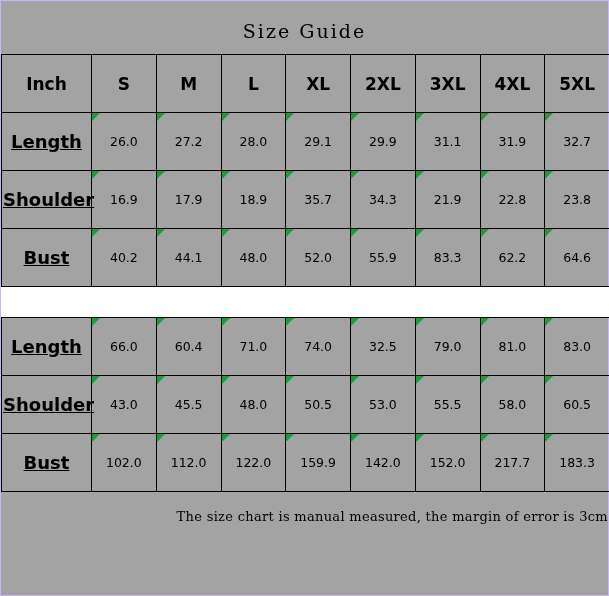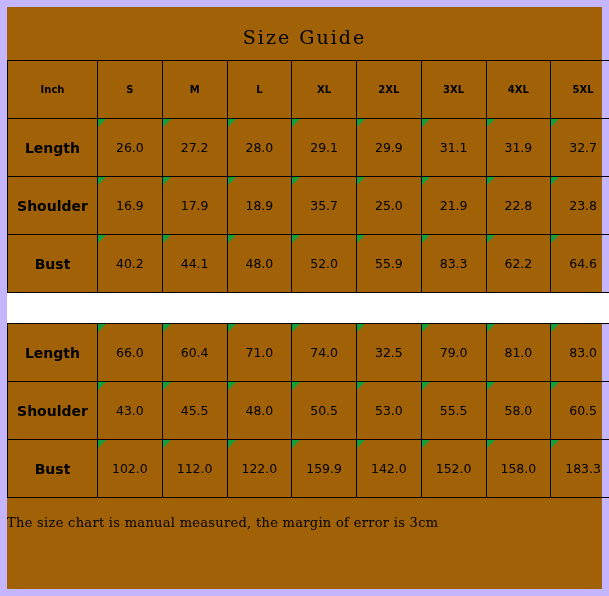--- a/index.html
+++ b/index.html
@@ -12,22 +12,22 @@
     background: #ffffff;
     font-family: "DejaVu Serif", serif;
     color: #000000;
     overflow: hidden;
   }
   .page {
     position: relative;
     width: 609px;
     height: 596px;
     box-sizing: border-box;
-    border: 7px solid #c4b5fd;
-    background: #a16207;
+    border: 1px solid #c4b5fd;
+    background: #a3a3a3;
   }
   .title {
     text-align: center;
     font-size: 19px;
     letter-spacing: 2px;
     padding-top: 19px;
     padding-bottom: 12px;
     font-family: "DejaVu Serif", serif;
   }
   table.size-table {
@@ -40,25 +40,26 @@
     border: 1px solid #000000;
     text-align: center;
     vertical-align: middle;
     font-size: 12.5px;
     height: 55px;
     position: relative;
     font-family: "DejaVu Sans", sans-serif;
   }
   table.size-table tr.header-row td {
     font-weight: bold;
-    font-size: 10px;
+    font-size: 17px;
   }
   table.size-table td.rowhead {
     font-weight: bold;
-    font-size: 14px;
+    font-size: 18px;
+    text-decoration: underline;
   }
   table.size-table td.unit-head {
     font-weight: bold;
     font-size: 13px;
   }
   
   td.has-corner::before {
     content: "";
     position: absolute;
     top: 0;
@@ -67,21 +68,21 @@
     height: 0;
     border-top: 8px solid #13a03c;
     border-right: 8px solid transparent;
   }
   .gap {
     height: 30px;
     width: 609px;
     background: #ffffff;
   }
   .footer-note {
-    text-align: left;
+    text-align: right;
     font-size: 13px;
     letter-spacing: 0.3px;
     padding-top: 17px;
     font-family: "DejaVu Serif", serif;
   }
   .col-first { width: 87px; }
 </style>
 </head>
 <body>
 
@@ -112,21 +113,21 @@
         <td class="has-corner">31.1</td>
         <td class="has-corner">31.9</td>
         <td class="has-corner">32.7</td>
       </tr>
       <tr>
         <td class="rowhead col-first">Shoulder</td>
         <td class="has-corner">16.9</td>
         <td class="has-corner">17.9</td>
         <td class="has-corner">18.9</td>
         <td class="has-corner">35.7</td>
-        <td class="has-corner">25.0</td>
+        <td class="has-corner">34.3</td>
         <td class="has-corner">21.9</td>
         <td class="has-corner">22.8</td>
         <td class="has-corner">23.8</td>
       </tr>
       <tr>
         <td class="rowhead col-first">Bust</td>
         <td class="has-corner">40.2</td>
         <td class="has-corner">44.1</td>
         <td class="has-corner">48.0</td>
         <td class="has-corner">52.0</td>
@@ -165,21 +166,21 @@
         <td class="has-corner">60.5</td>
       </tr>
       <tr>
         <td class="rowhead col-first">Bust</td>
         <td class="has-corner">102.0</td>
         <td class="has-corner">112.0</td>
         <td class="has-corner">122.0</td>
         <td class="has-corner">159.9</td>
         <td class="has-corner">142.0</td>
         <td class="has-corner">152.0</td>
-        <td class="has-corner">158.0</td>
+        <td class="has-corner">217.7</td>
         <td class="has-corner">183.3</td>
       </tr>
     </tbody>
   </table>
 
   <div class="footer-note">The size chart is manual measured, the margin of error is 3cm</div>
 
 </div>
 
 </body></html>

